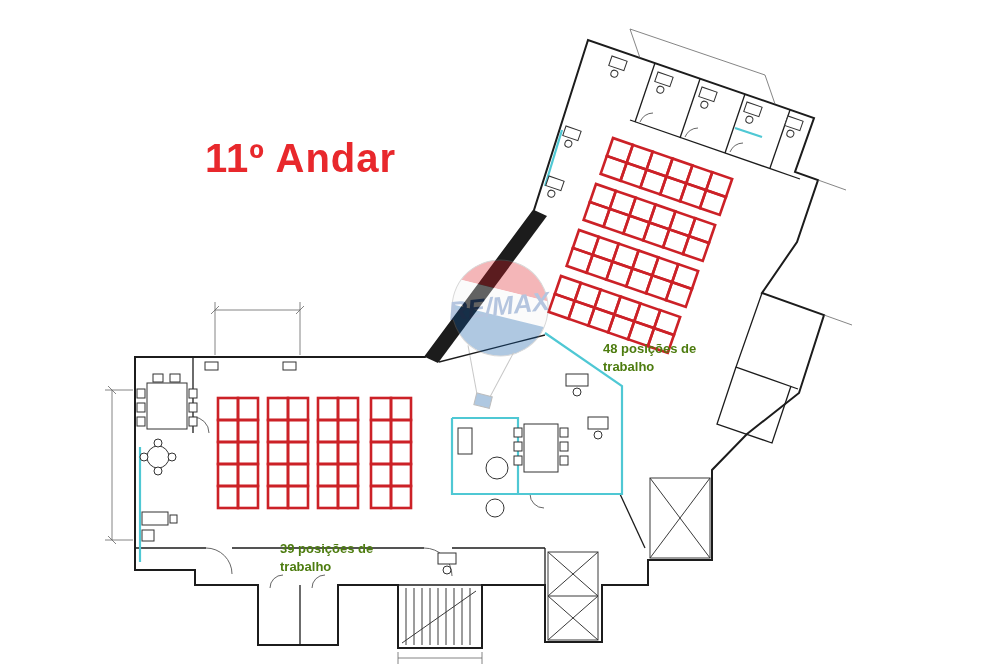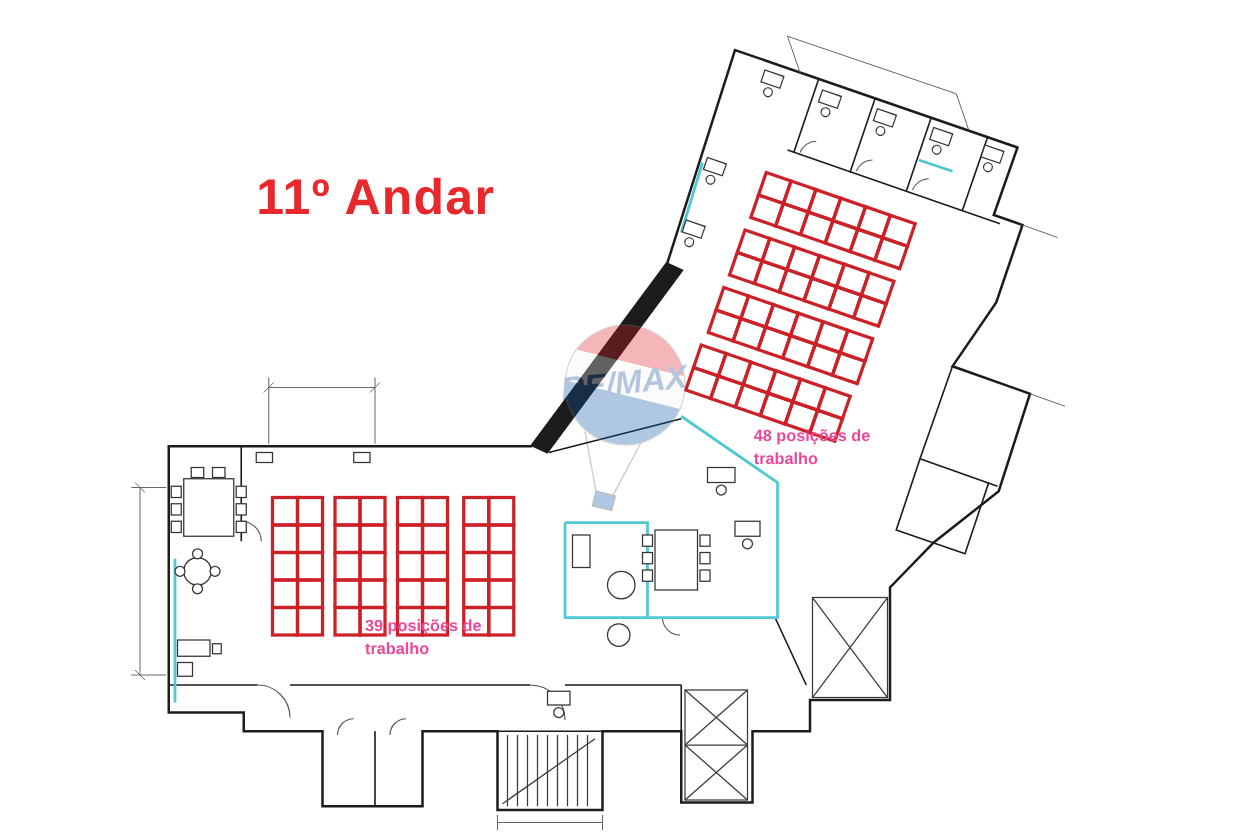--- a/index.html
+++ b/index.html
@@ -6,25 +6,25 @@
   .canvas{
     position:relative;width:1000px;height:667px;background:#fff;
     font-family:"Liberation Sans",sans-serif;overflow:hidden;
   }
   .floor-title{
     position:absolute;left:205px;top:136px;
     font-size:40px;font-weight:bold;color:var(--title-red,#e8282c);
     letter-spacing:1px;
   }
   .cluster-label{
-    position:absolute;font-size:13px;font-weight:bold;color:#ec4899;
+    position:absolute;font-size:13px;font-weight:bold;color:#4d7c0f;
     white-space:pre-line;line-height:1.4;
   }
   #label-upper{left:603px;top:340px;}
-  #label-lower{left:280px;top:492px;margin-left:12px;}
+  #label-lower{left:280px;top:540px;}
   svg{position:absolute;left:0;top:0;}
   .wall{fill:none;stroke:var(--wall,#1c1c1c);stroke-width:2;}
   .wall2{fill:none;stroke:var(--wall,#1c1c1c);stroke-width:1.3;}
   .solid{fill:var(--wall,#1c1c1c);stroke:none;}
   .thin{fill:none;stroke:#3a3a3a;stroke-width:1;}
   .furn{fill:#fff;stroke:#333;stroke-width:1;}
   .arc{fill:none;stroke:#555;stroke-width:0.9;}
   .glass{fill:none;stroke:var(--glass-cyan,#4fc8d4);stroke-width:2.2;}
   .tick{fill:none;stroke:#666;stroke-width:0.8;}
   .desk-grid rect{fill:none;stroke:var(--desk-red,#cc2127);stroke-width:2.6;}

